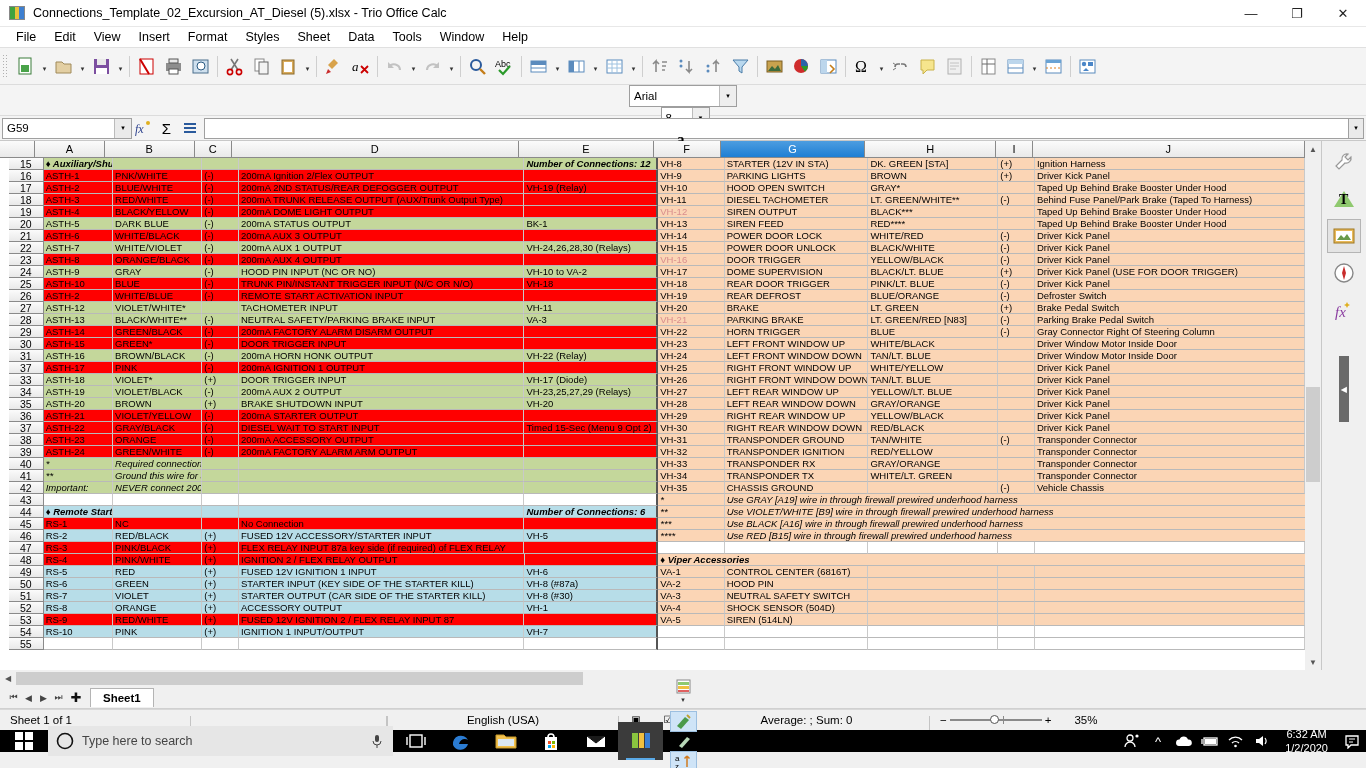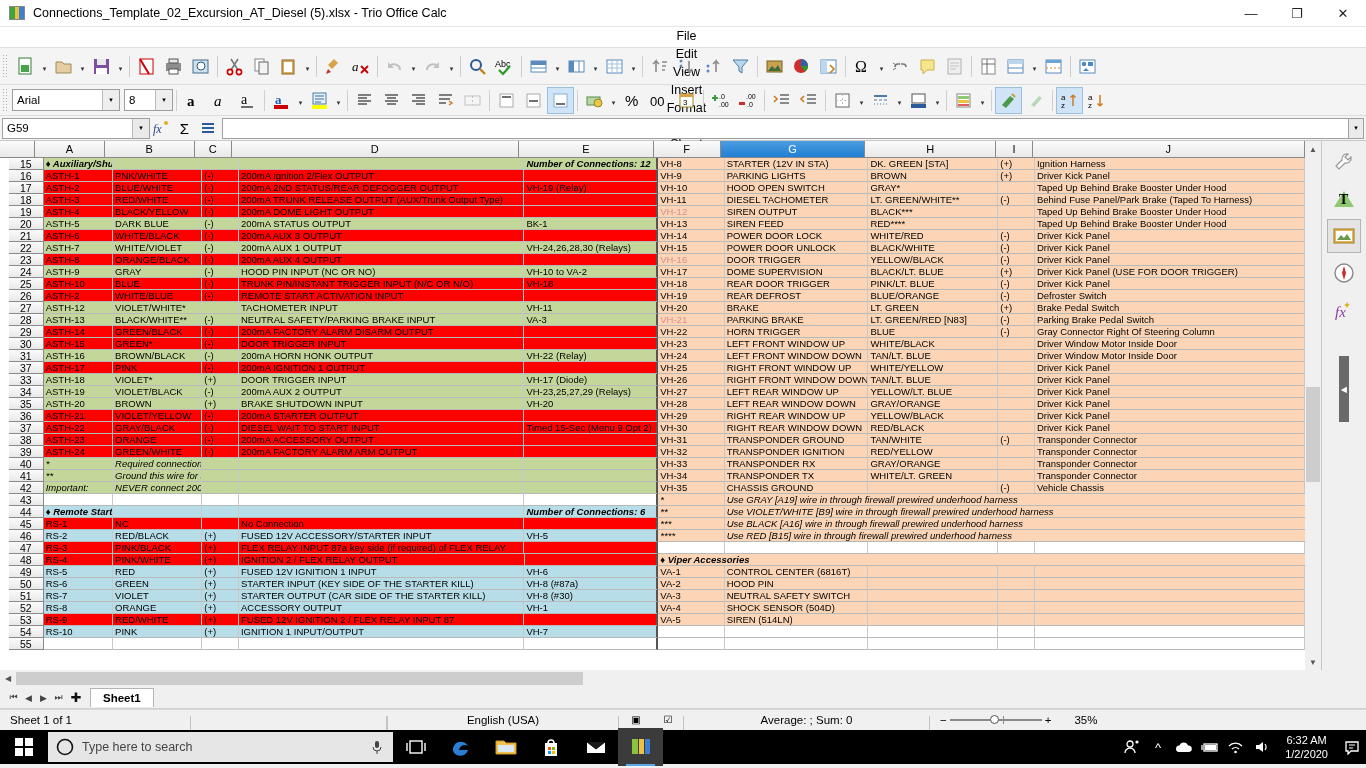--- a/index.html
+++ b/index.html
@@ -19,40 +19,40 @@
     width: 16px; height: 14px; margin-left: 9px; margin-right: 8px;
     background: linear-gradient(90deg,#3fa33f 0 33%, #e8c23b 33% 66%, #3e7fd0 66% 100%);
     border: 1px solid #888;
   }
   #title-text { font-size: 12.5px; color: #000; white-space: nowrap; }
   #win-controls { margin-left: auto; display: flex; height: 27px; }
   .wc { width: 46px; height: 27px; display: flex; align-items: center; justify-content: center;
         font-size: 13px; color: #222; }
   
   #menubar { height: 21px; background: #ffffff; display: flex; align-items: center;
-             padding-left: 7px; border-bottom: 1px solid #e0e0e0; flex-direction: column; }
+             padding-left: 7px; border-bottom: 1px solid #e0e0e0; }
   .menu-item { font-size: 12.5px; color: #000; padding: 2px 9px; }
   
   .toolbar { background: #f4f4f4; display: flex; align-items: center; border-bottom: 1px solid #dcdcdc; }
   #toolbar1 { height: 37px; }
-  #toolbar2 { height: 31px; }
+  #toolbar2 { height: 31px; flex-direction: column; }
   .grip { width: 7px; height: 24px; margin: 0 3px 0 2px;
           background-image: radial-gradient(#b0b0b0 35%, transparent 36%);
           background-size: 3px 3px; }
   .tb { width: 27px; height: 27px; display: flex; align-items: center; justify-content: center;
         font-size: 15px; position: relative; }
   .tb.sel { background: #cfe4f7; border: 1px solid #9cbfe0; }
   .tb-arrow { width: 11px; height: 27px; display: flex; align-items: flex-end; justify-content: center;
               font-size: 7px; color: #333; padding-bottom: 7px; }
   .sep { width: 1px; height: 21px; background: #cfcfcf; margin: 0 3px; }
   svg { display: block; }
   
   #formulabar { height: 25px; background: #f4f4f4; display: flex; align-items: center;
                 padding: 0 2px; border-bottom: 1px solid #c8c8c8; }
-  #namebox { width: 148px; height: 21px; background: #fff; border: 1px solid #a0a0a0;
+  #namebox { width: 130px; height: 21px; background: #fff; border: 1px solid #a0a0a0;
              display: flex; align-items: center; font-size: 11.5px; padding-left: 4px; }
   #namebox .nb-text { flex: 1; }
   #namebox .nb-drop { width: 17px; height: 19px; background: #eaeaea; border-left: 1px solid #bbb;
                       display: flex; align-items: center; justify-content: center; font-size: 7px; }
   .fbtn { width: 23px; height: 21px; display: flex; align-items: center; justify-content: center;
           font-size: 13px; }
   #inputline { flex: 1; height: 21px; background: #fff; border: 1px solid #a0a0a0;
                margin-left: 3px; font-size: 11.5px; padding-left: 3px; display:flex; align-items:center;}
   #fb-drop { width: 15px; height: 21px; background: #eaeaea; border: 1px solid #a0a0a0;
              border-left: none; display: flex; align-items: center; justify-content: center; font-size: 7px; }
@@ -123,21 +123,21 @@
   #statusbar { height: 21px; background: #f0f0f0; display: flex; align-items: flex-end;
                font-size: 11.5px; color: #000; border-top: 1px solid #d8d8d8; }
   .sb-sec { padding: 0 10px; height: 21px; display: flex; align-items: center; }
   .sb-div { width: 1px; height: 14px; background: #c4c4c4; }
   #zoomslider { display: flex; align-items: center; gap: 3px; }
   #zs-line { width: 92px; height: 2px; background: #8a8a8a; position: relative; }
   #zs-knob { position: absolute; left: 40px; top: -4px; width: 9px; height: 9px;
              border: 1px solid #555; border-radius: 50%; background: #fff; }
   #zs-mid { position: absolute; left: 53px; top: -3px; width: 1px; height: 8px; background: #8a8a8a; }
   
-  #taskbar { height: 34px; background: #000; display: flex; align-items: center; }
+  #taskbar { height: 22px; background: #000; display: flex; align-items: center; }
   #startbtn { width: 48px; height: 38px; display: flex; align-items: center; justify-content: center; }
   #searchbox { width: 345px; height: 30px; background: #e6e6e6; display: flex; align-items: center;
                padding: 0 8px; }
   #search-text { font-size: 12.5px; color: #444; margin-left: 8px; flex: 1; }
   .tbicon { width: 45px; height: 38px; display: flex; align-items: center; justify-content: center;
             position: relative; }
   .tbicon.active { background: #3b3b3b; }
   .tbicon.active::after { content: ""; position: absolute; bottom: 0; left: 8px; right: 8px;
                           height: 2px; background: #5aa9e6; }
   #tray { margin-left: auto; display: flex; align-items: center; color: #fff; }

